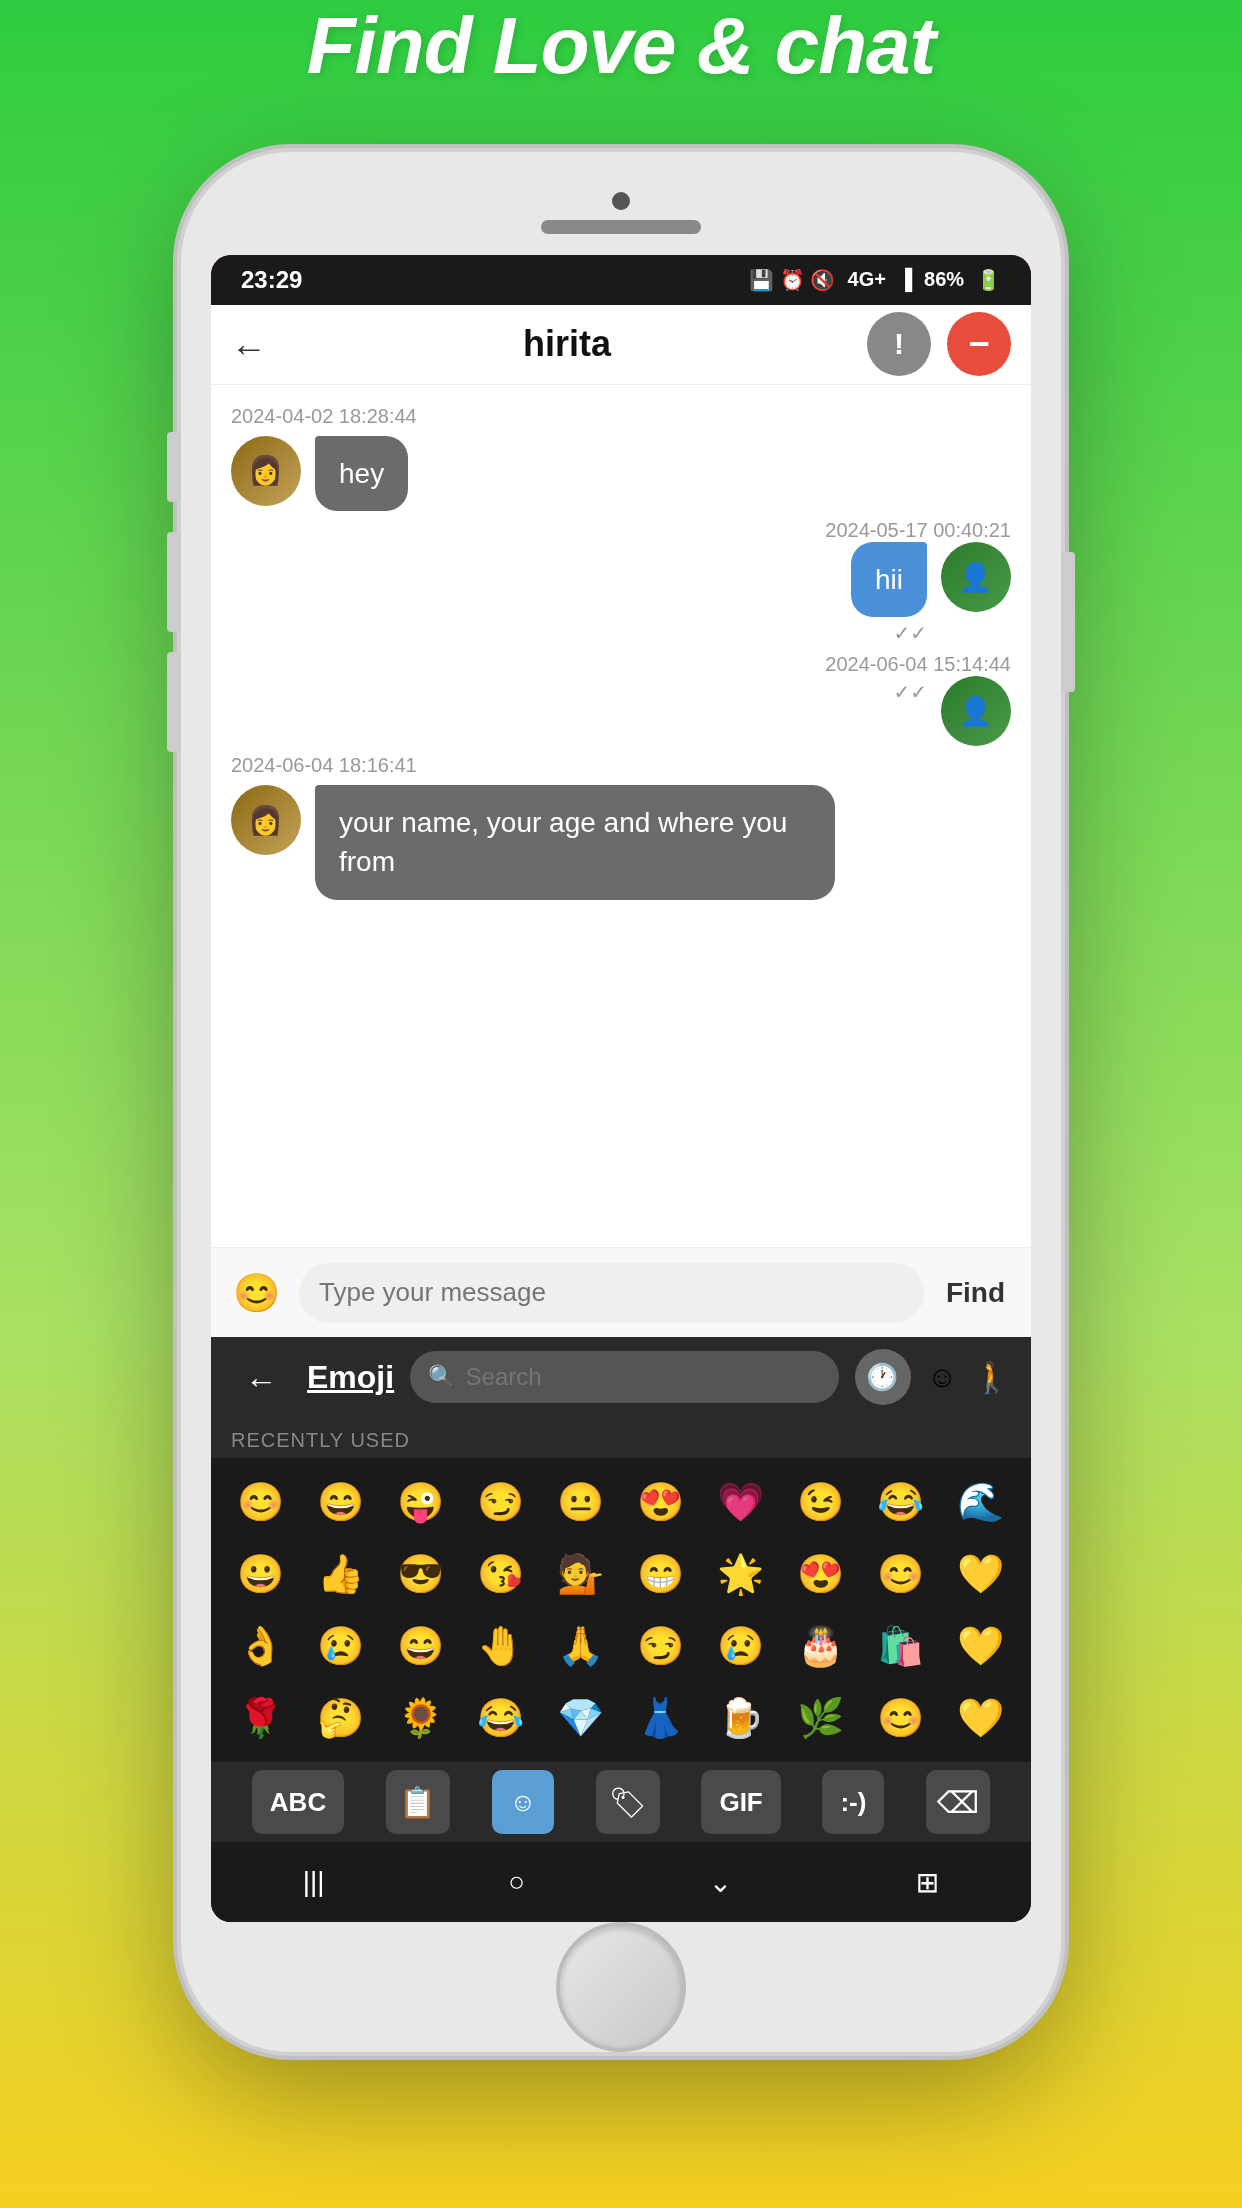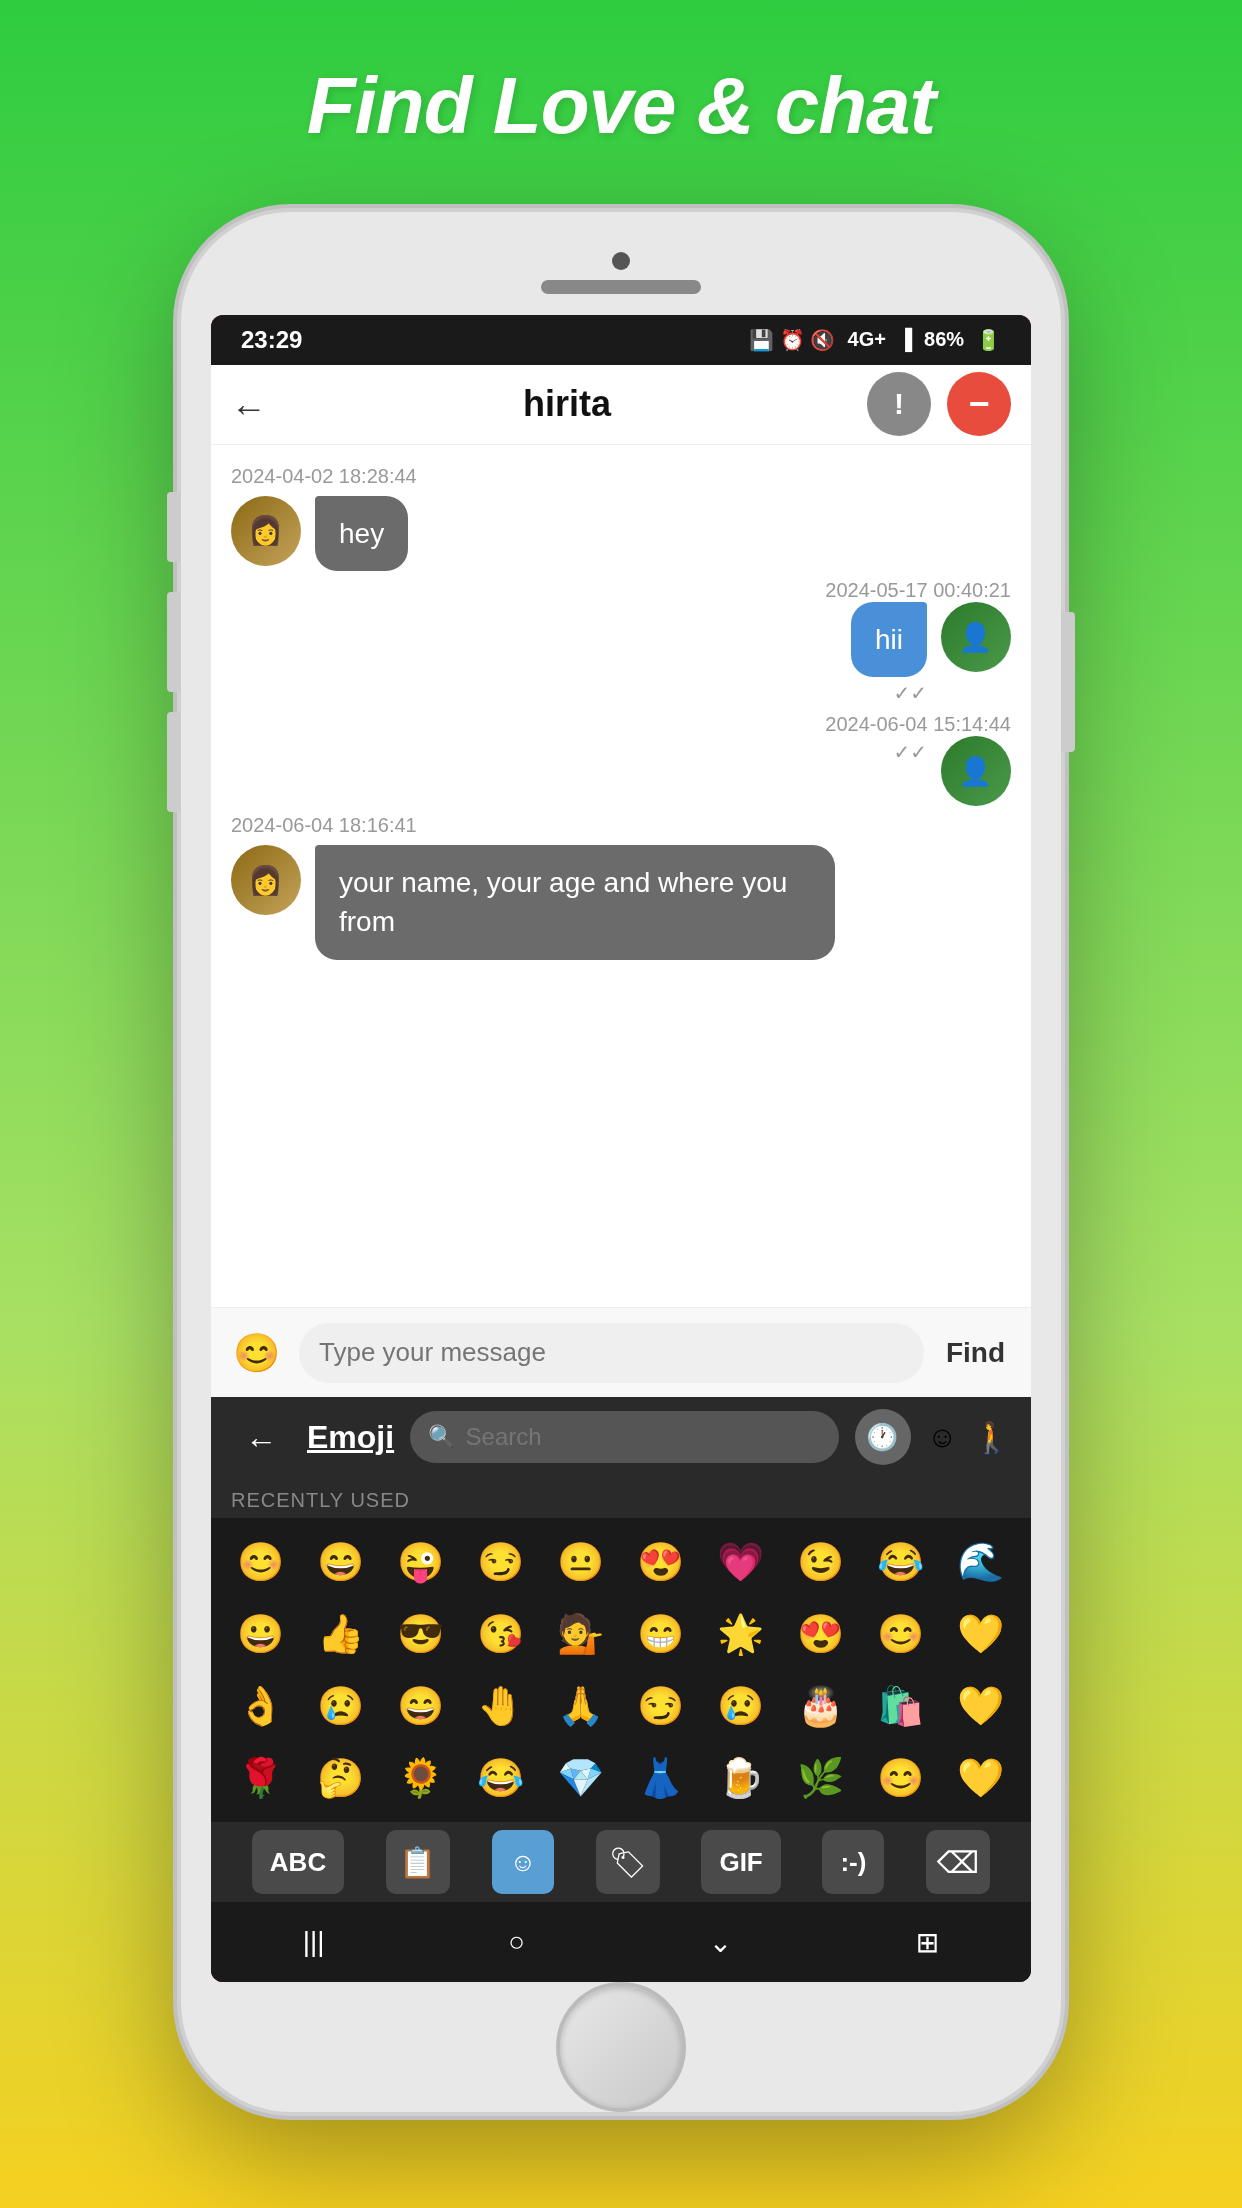--- a/index.html
+++ b/index.html
@@ -8,21 +8,20 @@
       height: 2208px;
       background: linear-gradient(180deg, #2ecc40 0%, #a8e063 60%, #f5d020 100%);
       display: flex;
       flex-direction: column;
       align-items: center;
       font-family: -apple-system, BlinkMacSystemFont, 'Helvetica Neue', sans-serif;
       overflow: hidden;
     }
 
     .app-title {
-      margin-top: 60px;
       font-size: 80px;
       font-weight: 800;
       font-style: italic;
       color: white;
       text-shadow: 2px 2px 8px rgba(0,0,0,0.15);
       letter-spacing: -1px;
     }
 
     
     .phone-shell {
@@ -101,21 +100,21 @@
       height: 140px;
       background: #ccc;
       border-radius: 0 4px 4px 0;
     }
 
     
     .phone-screen {
       width: 820px;
       height: 2012px;
       background: #b91c1c;
-      border-radius: 12px;
+      border-radius: 20px;
       overflow: hidden;
       display: flex;
       flex-direction: column;
     }
 
     
     .status-bar {
       background: #1a1a1a;
       color: white;
       height: 50px;

